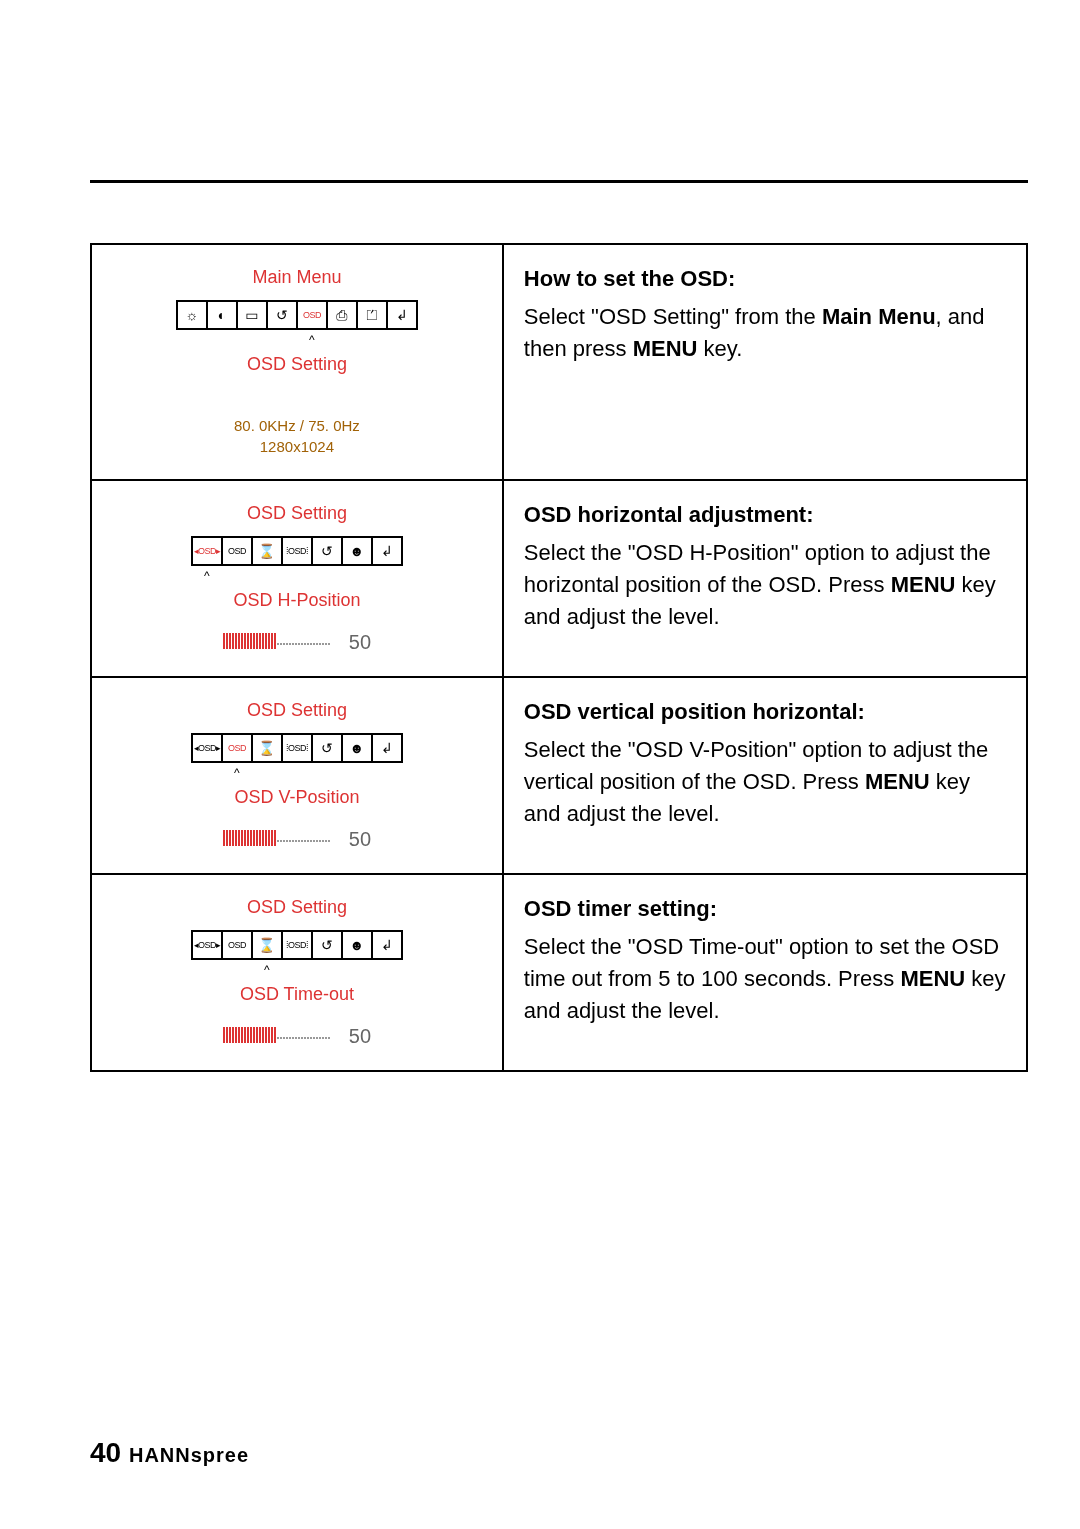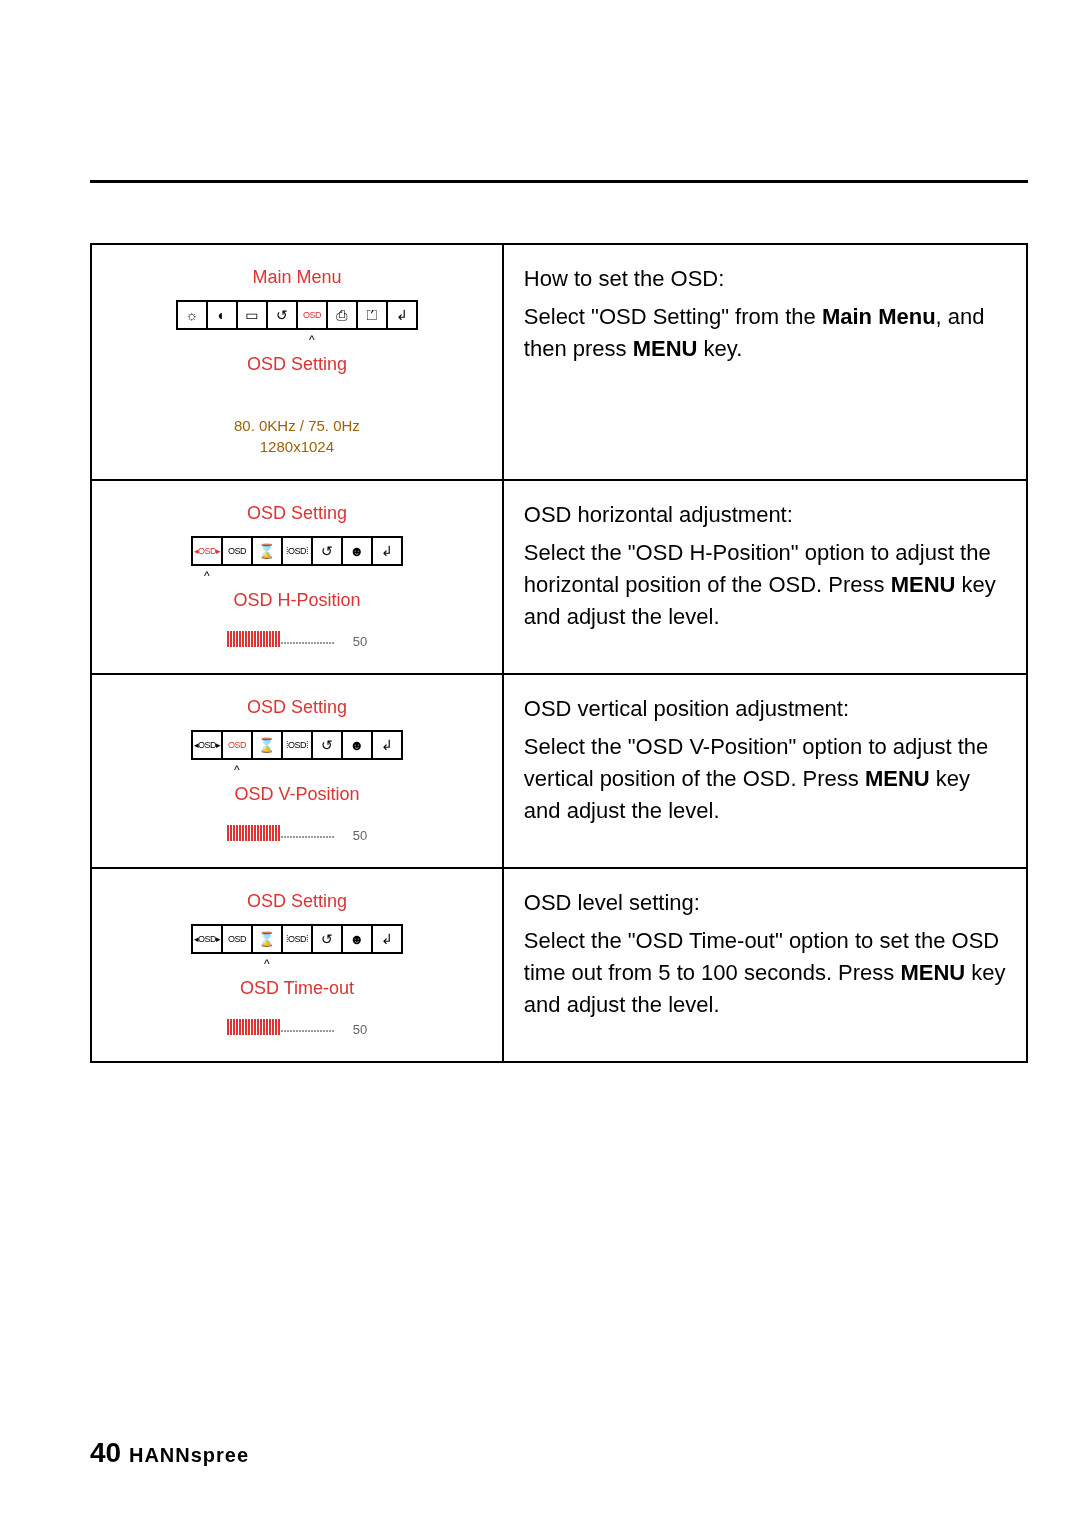--- a/index.html
+++ b/index.html
@@ -3,36 +3,36 @@
 <meta charset="utf-8">
 <style>
   html,body{margin:0;padding:0;background:#fff;font-family:Arial,Helvetica,sans-serif;color:#000}
   .page{width:1080px;height:1529px;box-sizing:border-box;padding:60px 52px 50px 90px;position:relative}
   .hr{border:none;border-top:3px solid #000;margin:120px 0 60px 0}
   table.outer{border-collapse:collapse;width:100%}
   table.outer td{border:2px solid #000;vertical-align:top}
   .cell-left{width:44%;padding:22px 18px;text-align:center}
   .cell-right{width:56%;padding:18px 20px;font-size:22px;line-height:1.45}
   .cell-right b{font-weight:bold}
-  .heading{font-weight:normal;font-size:22px;margin-bottom:6px;display:block}
+  .heading{font-weight:bold;font-size:22px;margin-bottom:6px;display:block}
   .osd-title{color:#d33;font-family:Verdana,Geneva,sans-serif;font-size:18px;margin-bottom:12px}
   .osd-sub{color:#d33;font-family:Verdana,Geneva,sans-serif;font-size:18px;margin-top:14px}
   .osd-info{font-family:Verdana,Geneva,sans-serif;font-size:15px;color:#a16207;margin-top:40px;line-height:1.4}
   .iconbar{display:inline-flex;border:2px solid #000}
   .iconbar .cell{width:28px;height:26px;display:flex;align-items:center;justify-content:center;border-right:2px solid #000;font-size:14px}
   .iconbar .cell:last-child{border-right:none}
   .iconbar .tiny{font-size:9px;font-weight:normal;letter-spacing:-0.5px}
   .iconbar .sel{color:#d33}
   .caret-row{height:10px;position:relative}
   .caret{font-size:12px;position:relative}
   .slider-wrap{margin-top:20px;text-align:center}
   .slider{display:inline-block;vertical-align:middle}
   .tick-red{display:inline-block;width:2px;height:16px;background:#d33;margin-right:1px}
   .tick-grey{display:inline-block;width:2px;height:2px;background:#999;margin-right:1px;vertical-align:middle}
-  .slider-val{margin-left:18px;font-size:13px;color:#666;vertical-align:middle}
+  .slider-val{margin-left:18px;font-size:20px;color:#666;vertical-align:middle}
   .page-footer{position:absolute;bottom:60px;left:90px;font-size:28px;font-weight:bold}
   .brand{font-size:20px;font-weight:bold;letter-spacing:1px}
   .brand .light{font-weight:700}
 </style>
 </head>
 <body>
 
 <div class="page">
 
   <hr class="hr">
@@ -77,36 +77,36 @@
           <td class="cell-left"><div class="osd-title">OSD  Setting</div><div class="iconbar">
               <div class="cell tiny">◂OSD▸</div>
               <div class="cell tiny sel">OSD</div>
               <div class="cell">⌛</div>
               <div class="cell tiny">⁞OSD⁞</div>
               <div class="cell">↺</div>
               <div class="cell">☻</div>
               <div class="cell">↲</div>
             </div><div class="caret-row"><span class="caret" style="left: -60px;">^</span></div><div class="osd-sub">OSD V-Position</div><div class="slider-wrap"><span class="slider"><span class="tick-red"></span><span class="tick-red"></span><span class="tick-red"></span><span class="tick-red"></span><span class="tick-red"></span><span class="tick-red"></span><span class="tick-red"></span><span class="tick-red"></span><span class="tick-red"></span><span class="tick-red"></span><span class="tick-red"></span><span class="tick-red"></span><span class="tick-red"></span><span class="tick-red"></span><span class="tick-red"></span><span class="tick-red"></span><span class="tick-red"></span><span class="tick-red"></span><span class="tick-grey"></span><span class="tick-grey"></span><span class="tick-grey"></span><span class="tick-grey"></span><span class="tick-grey"></span><span class="tick-grey"></span><span class="tick-grey"></span><span class="tick-grey"></span><span class="tick-grey"></span><span class="tick-grey"></span><span class="tick-grey"></span><span class="tick-grey"></span><span class="tick-grey"></span><span class="tick-grey"></span><span class="tick-grey"></span><span class="tick-grey"></span><span class="tick-grey"></span><span class="tick-grey"></span></span><span class="slider-val">50</span></div></td>
           <td class="cell-right">
-            <span class="heading">OSD vertical position adjustment:</span>
+            <span class="heading">OSD vertical position horizontal:</span>
             <div>Select the "OSD V-Position" option to adjust the vertical position of the OSD. Press <b>MENU</b> key and adjust the level.</div>
           </td>
         </tr>
         <tr>
           <td class="cell-left"><div class="osd-title">OSD  Setting</div><div class="iconbar">
               <div class="cell tiny">◂OSD▸</div>
               <div class="cell tiny">OSD</div>
               <div class="cell sel">⌛</div>
               <div class="cell tiny">⁞OSD⁞</div>
               <div class="cell">↺</div>
               <div class="cell">☻</div>
               <div class="cell">↲</div>
             </div><div class="caret-row"><span class="caret" style="left: -30px;">^</span></div><div class="osd-sub">OSD Time-out</div><div class="slider-wrap"><span class="slider"><span class="tick-red"></span><span class="tick-red"></span><span class="tick-red"></span><span class="tick-red"></span><span class="tick-red"></span><span class="tick-red"></span><span class="tick-red"></span><span class="tick-red"></span><span class="tick-red"></span><span class="tick-red"></span><span class="tick-red"></span><span class="tick-red"></span><span class="tick-red"></span><span class="tick-red"></span><span class="tick-red"></span><span class="tick-red"></span><span class="tick-red"></span><span class="tick-red"></span><span class="tick-grey"></span><span class="tick-grey"></span><span class="tick-grey"></span><span class="tick-grey"></span><span class="tick-grey"></span><span class="tick-grey"></span><span class="tick-grey"></span><span class="tick-grey"></span><span class="tick-grey"></span><span class="tick-grey"></span><span class="tick-grey"></span><span class="tick-grey"></span><span class="tick-grey"></span><span class="tick-grey"></span><span class="tick-grey"></span><span class="tick-grey"></span><span class="tick-grey"></span><span class="tick-grey"></span></span><span class="slider-val">50</span></div></td>
           <td class="cell-right">
-            <span class="heading">OSD level setting:</span>
+            <span class="heading">OSD timer setting:</span>
             <div>Select the "OSD Time-out" option to set the OSD time out from 5 to 100 seconds. Press <b>MENU</b> key and adjust the level.</div>
           </td>
         </tr>
       </tbody>
   </table>
 
   <div class="page-footer">
     <span>40</span>
     <span class="brand">
       <span>HANN</span><span class="light">spree</span>

